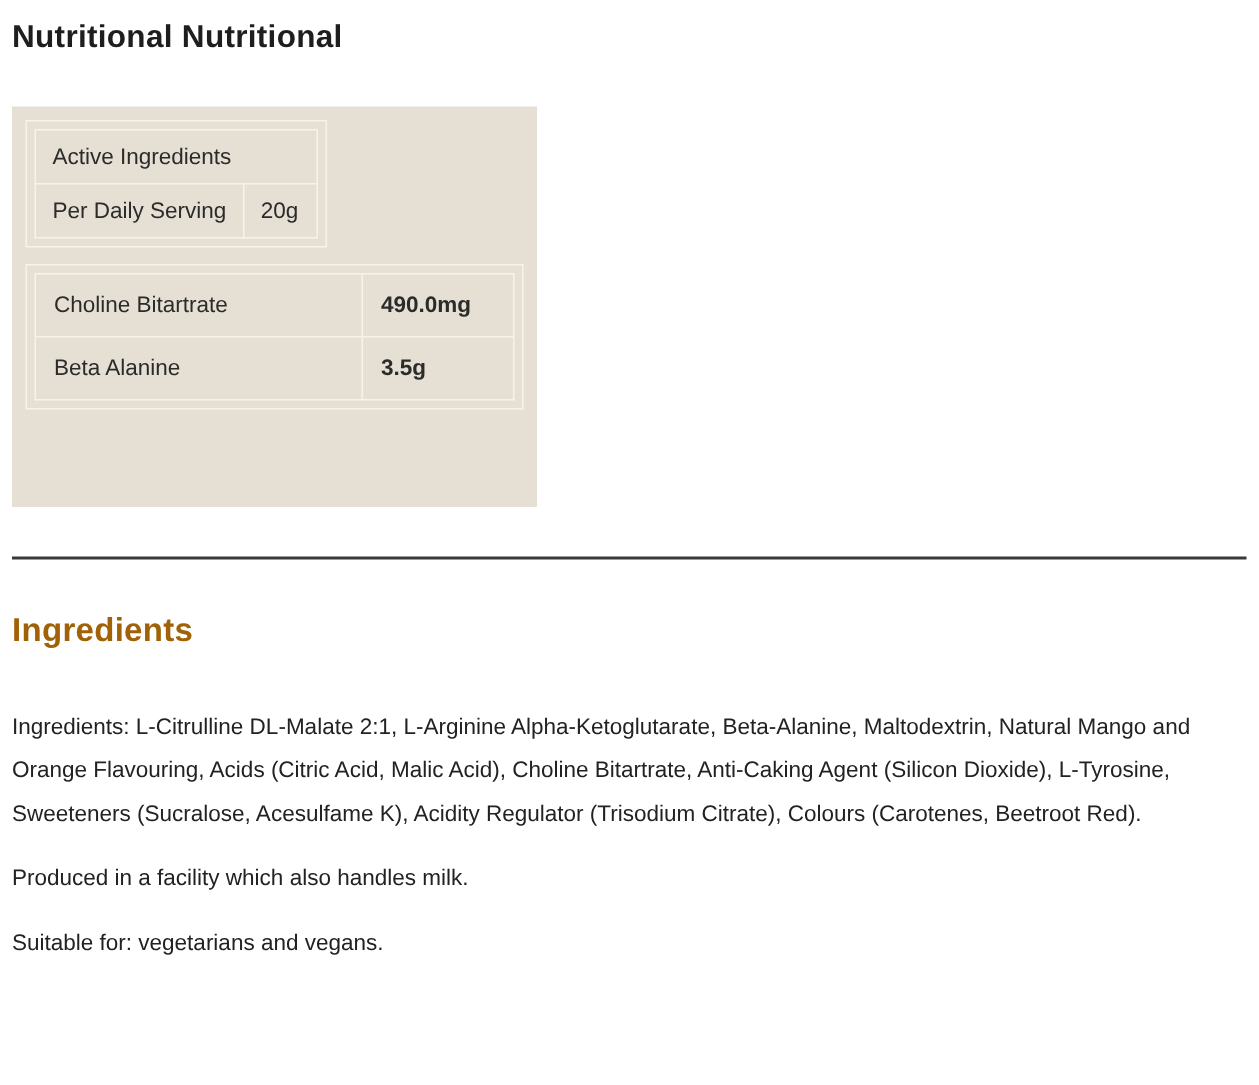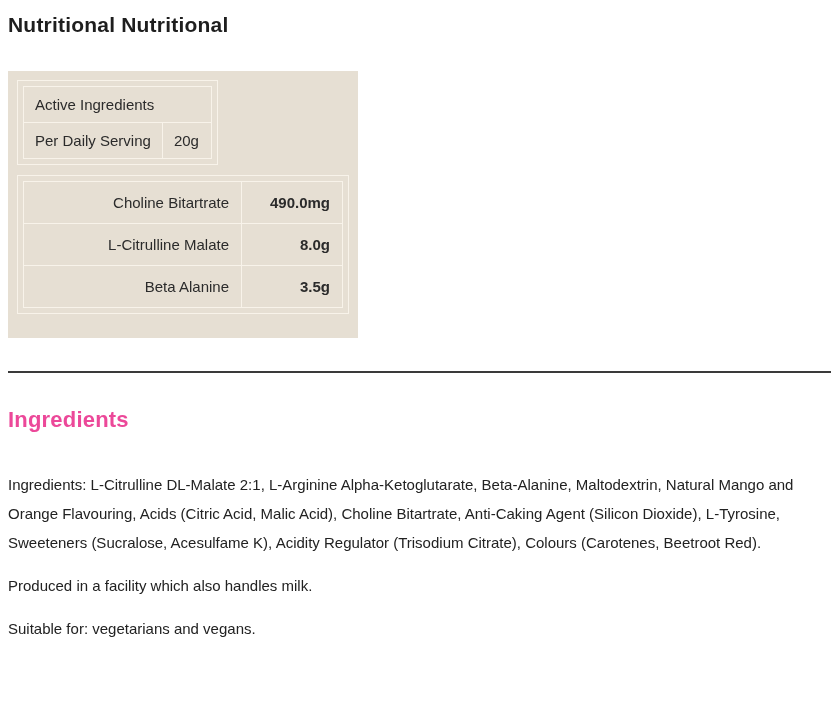--- a/index.html
+++ b/index.html
@@ -46,36 +46,36 @@
     font-size: 15px;
     color: #2b2b2b;
   }
   .data-wrap table { width: 100%; }
   td {
     border: 1px solid #f8f3ea;
     padding: 9px 11px;
     white-space: nowrap;
   }
   .hdr-serving-value { min-width: 26px; }
-  .data-wrap td { padding: 12px; text-align: right; }
+  .data-wrap td { padding: 12px; }
   td.amount-cell { width: 76px; font-weight: bold; }
   
   .divider {
     margin-top: 33px;
     border: none;
     border-top: 2px solid #3a3a3a;
     width: 100%;
   }
   .ingredients-heading {
     margin: 0;
     padding-top: 26px;
     font-size: 22px;
     line-height: 26px;
     font-weight: 600;
-    color: #ec4899;
+    color: #a16207;
     letter-spacing: 0.2px;
   }
   .body-text {
     font-size: 15px;
     line-height: 29px;
     color: #222222;
     max-width: 795px;
   }
   p.ingredients-para { margin: 37px 0 0 0; }
   p.note-para { margin: 14px 0 0 0; }
@@ -103,24 +103,20 @@
   </div>
 
   <div class="tbl-wrap data-wrap">
     <table>
       <tbody>
           <tr>
         <td>Choline Bitartrate</td>
         <td class="amount-cell">490.0mg</td>
       </tr>
       <tr>
-        <td>L-Citrulline Malate</td>
-        <td class="amount-cell">8.0g</td>
-      </tr>
-      <tr>
         <td>Beta Alanine</td>
         <td class="amount-cell">3.5g</td>
       </tr>
     </tbody>
       </table>
   </div>
 
 </div>
 
 <hr class="divider">

